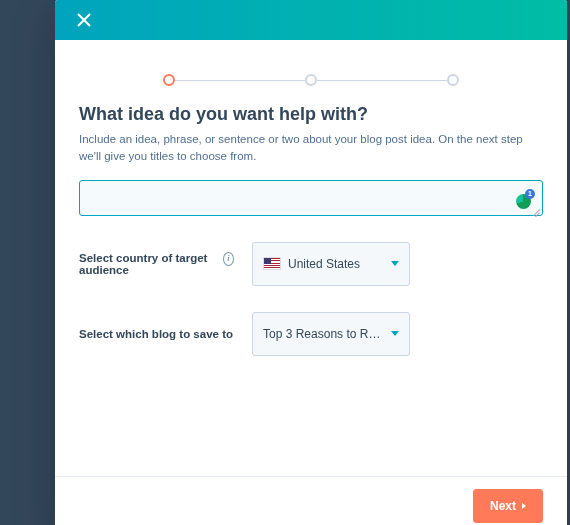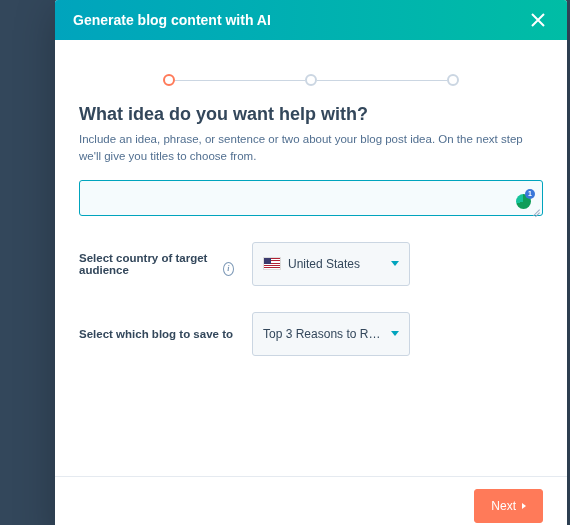--- a/index.html
+++ b/index.html
@@ -22,39 +22,38 @@
   .idea-text::before{content:"";position:absolute;left:0;top:1px;height:14px;width:1px;background:#33475b;}
   .idea-text span{margin-left:1px;}
   .gram{position:absolute;right:10px;bottom:6px;width:16px;height:16px;}
   .gram-circle{width:15px;height:15px;border-radius:50%;background:conic-gradient(#0f9d58 0 70%, #15c39a 70% 100%);position:absolute;left:0;top:1px;}
   .gram-badge{position:absolute;right:-3px;top:-4px;background:#3a77d9;color:#fff;font-size:7px;font-weight:700;width:10px;height:10px;border-radius:50%;display:flex;align-items:center;justify-content:center;}
   .resize{position:absolute;right:2px;bottom:2px;width:8px;height:8px;}
   .resize::before,.resize::after{content:"";position:absolute;background:#99acc2;}
   .resize::before{right:0;bottom:0;width:6px;height:1px;transform:rotate(-45deg);transform-origin:right bottom;}
   .resize::after{right:0;bottom:0;width:9px;height:1px;transform:rotate(-45deg);transform-origin:right bottom;bottom:3px;}
   .form-row{display:flex;align-items:center;margin-top:26px;gap:18px;}
-  .form-label{font-size:11.5px;color:#33475b;font-weight:600;width:155px;display:flex;align-items:flex-end;gap:5px;}
+  .form-label{font-size:11.5px;color:#33475b;font-weight:600;width:155px;display:flex;align-items:flex-start;gap:5px;}
   .info-icon{width:12px;height:12px;border:1px solid #7c98b6;border-radius:50%;display:inline-flex;align-items:center;justify-content:center;font-size:8px;color:#7c98b6;font-weight:700;font-style:italic;font-family:serif;}
   .select{border:1px solid #cbd6e2;border-radius:3px;background:#f5f8fa;height:44px;width:158px;display:flex;align-items:center;padding:0 10px;cursor:pointer;position:relative;box-sizing:border-box;}
   .sel-text{font-size:12px;color:#33475b;white-space:nowrap;overflow:hidden;text-overflow:ellipsis;flex:1;}
   .caret{width:0;height:0;border-left:4px solid transparent;border-right:4px solid transparent;border-top:5px solid #00a4bd;margin-left:6px;}
   .footer{border-top:1px solid #e5eaf0;padding:12px 24px;display:flex;justify-content:flex-end;background:#fff;}
-  .next-btn{background:#ff7a59;border:1px solid #ff7a59;color:#fff;font-size:12px;font-weight:400;padding:9px 16px;border-radius:3px;cursor:pointer;display:flex;align-items:center;gap:6px;}
+  .next-btn{background:#ff7a59;border:1px solid #ff7a59;color:#fff;font-size:12px;font-weight:700;padding:9px 16px;border-radius:3px;cursor:pointer;display:flex;align-items:center;gap:6px;}
   .next-btn .chev{width:0;height:0;border-top:3.5px solid transparent;border-bottom:3.5px solid transparent;border-left:4.5px solid #fff;}
   .usflag{display:inline-block;width:16px;height:11px;background:linear-gradient(to bottom,#b22234 0 8%,#fff 8% 16%,#b22234 16% 24%,#fff 24% 32%,#b22234 32% 40%,#fff 40% 48%,#b22234 48% 56%,#fff 56% 64%,#b22234 64% 72%,#fff 72% 80%,#b22234 80% 88%,#fff 88% 100%);position:relative;margin-right:7px;border:0.5px solid #ddd;}
   .usflag::after{content:"";position:absolute;left:0;top:0;width:7px;height:6px;background:#3c3b6e;}
 </style>
 </head>
 <body>
 <div class="page">
   <div class="backdrop"></div>
   <div class="modal">
 
     <div class="modal-header">
-      <div class="modal-title">Generate blog content with AI</div>
       <button class="close-btn">
         <svg viewBox="0 0 14 14" fill="none">
             <path d="M1 1 L13 13 M13 1 L1 13"></path>
           </svg>
       </button>
     </div>
 
     <div class="content">
 
       <div class="stepper">

